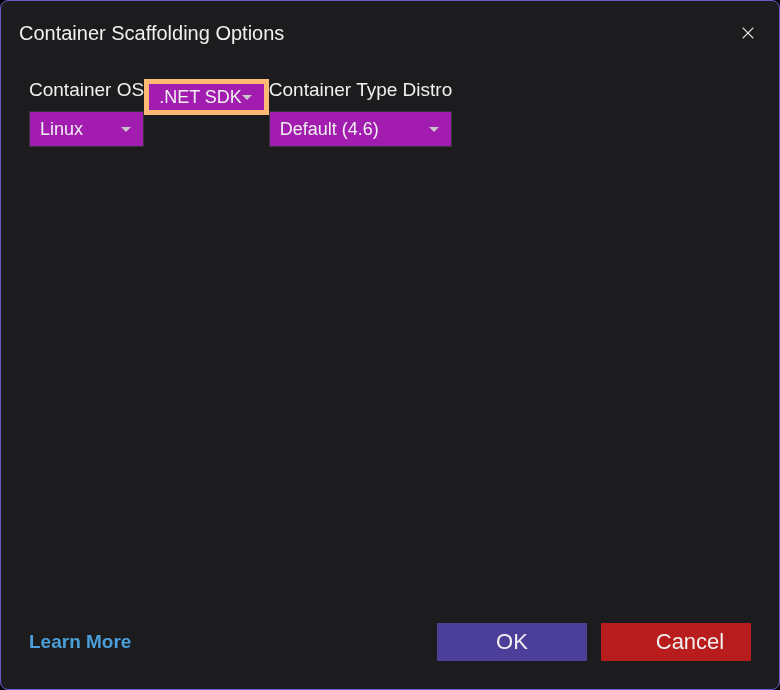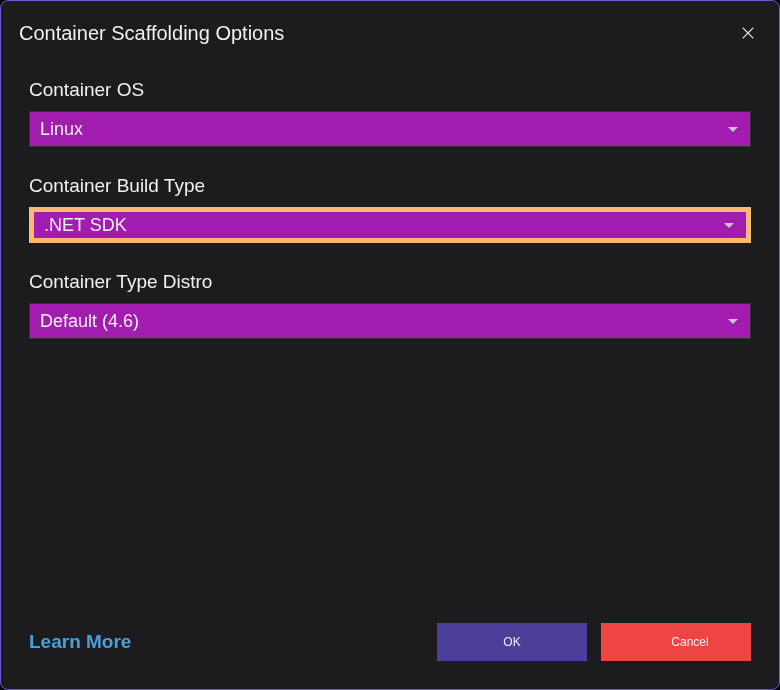--- a/index.html
+++ b/index.html
@@ -48,21 +48,21 @@
     .close-btn svg {
       width: 18px;
       height: 18px;
       stroke: #dcdcdc;
       stroke-width: 1.5;
     }
     .content {
       flex: 1;
       padding: 28px 28px 0 28px;
       display: flex;
-      flex-direction: column;
+      flex-direction: row;
     }
     .field-group {
       margin-bottom: 28px;
     }
     .field-label {
       color: #f0f0f0;
       font-size: 19px;
       font-weight: 400;
       margin-bottom: 10px;
       display: block;
@@ -110,30 +110,30 @@
     .footer-buttons {
       display: flex;
       gap: 14px;
     }
     .btn {
       width: 150px;
       height: 38px;
       display: flex;
       align-items: center;
       justify-content: center;
-      font-size: 12px;
+      font-size: 22px;
       cursor: pointer;
       border: none;
       color: #f0f0f0;
     }
     .btn-primary {
       background: #4b3f99;
     }
     .btn-secondary {
-      background: #ef4444;
+      background: #b91c1c;
       padding-left: 28px;
     }
   </style>
 </head>
 <body>
 
 <div class="dialog">
   <div class="titlebar">
     <div class="titlebar-title">Container Scaffolding Options</div>
     <div class="close-btn">
@@ -148,21 +148,20 @@
 
     <div class="field-group">
       <label class="field-label">Container OS</label>
       <div class="dropdown">
         <span class="dropdown-value">Linux</span>
         <span class="dropdown-caret"></span>
       </div>
     </div>
 
     <div class="field-group">
-      <label class="field-label">Container Build Type</label>
       <div class="dropdown focused">
         <span class="dropdown-value">.NET SDK</span>
         <span class="dropdown-caret"></span>
       </div>
     </div>
 
     <div class="field-group">
       <label class="field-label">Container Type Distro</label>
       <div class="dropdown">
         <span class="dropdown-value">Default (4.6)</span>

